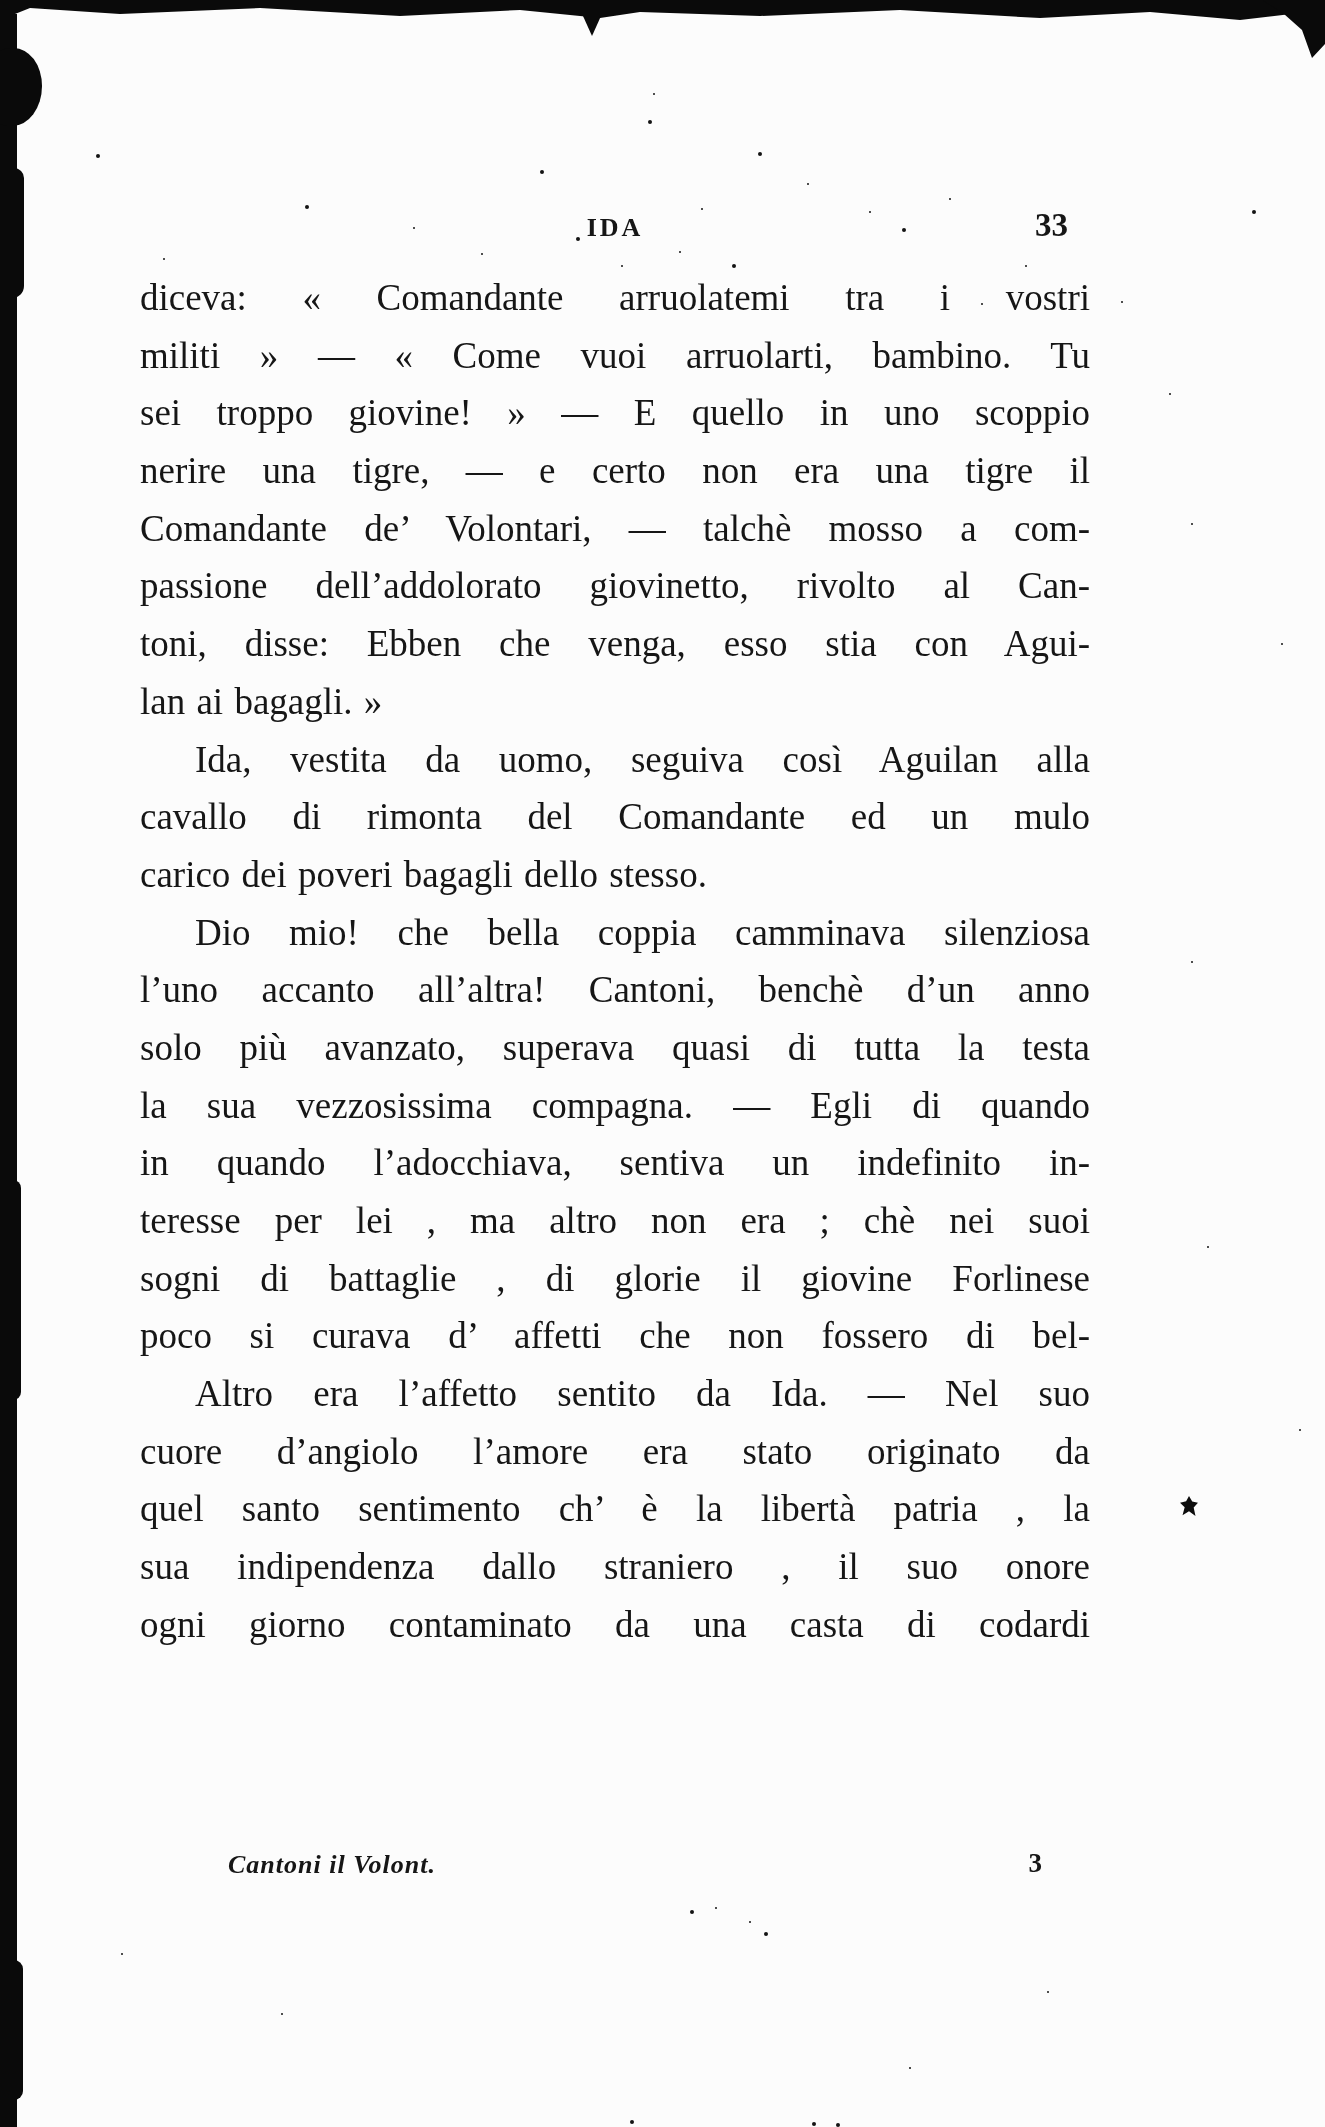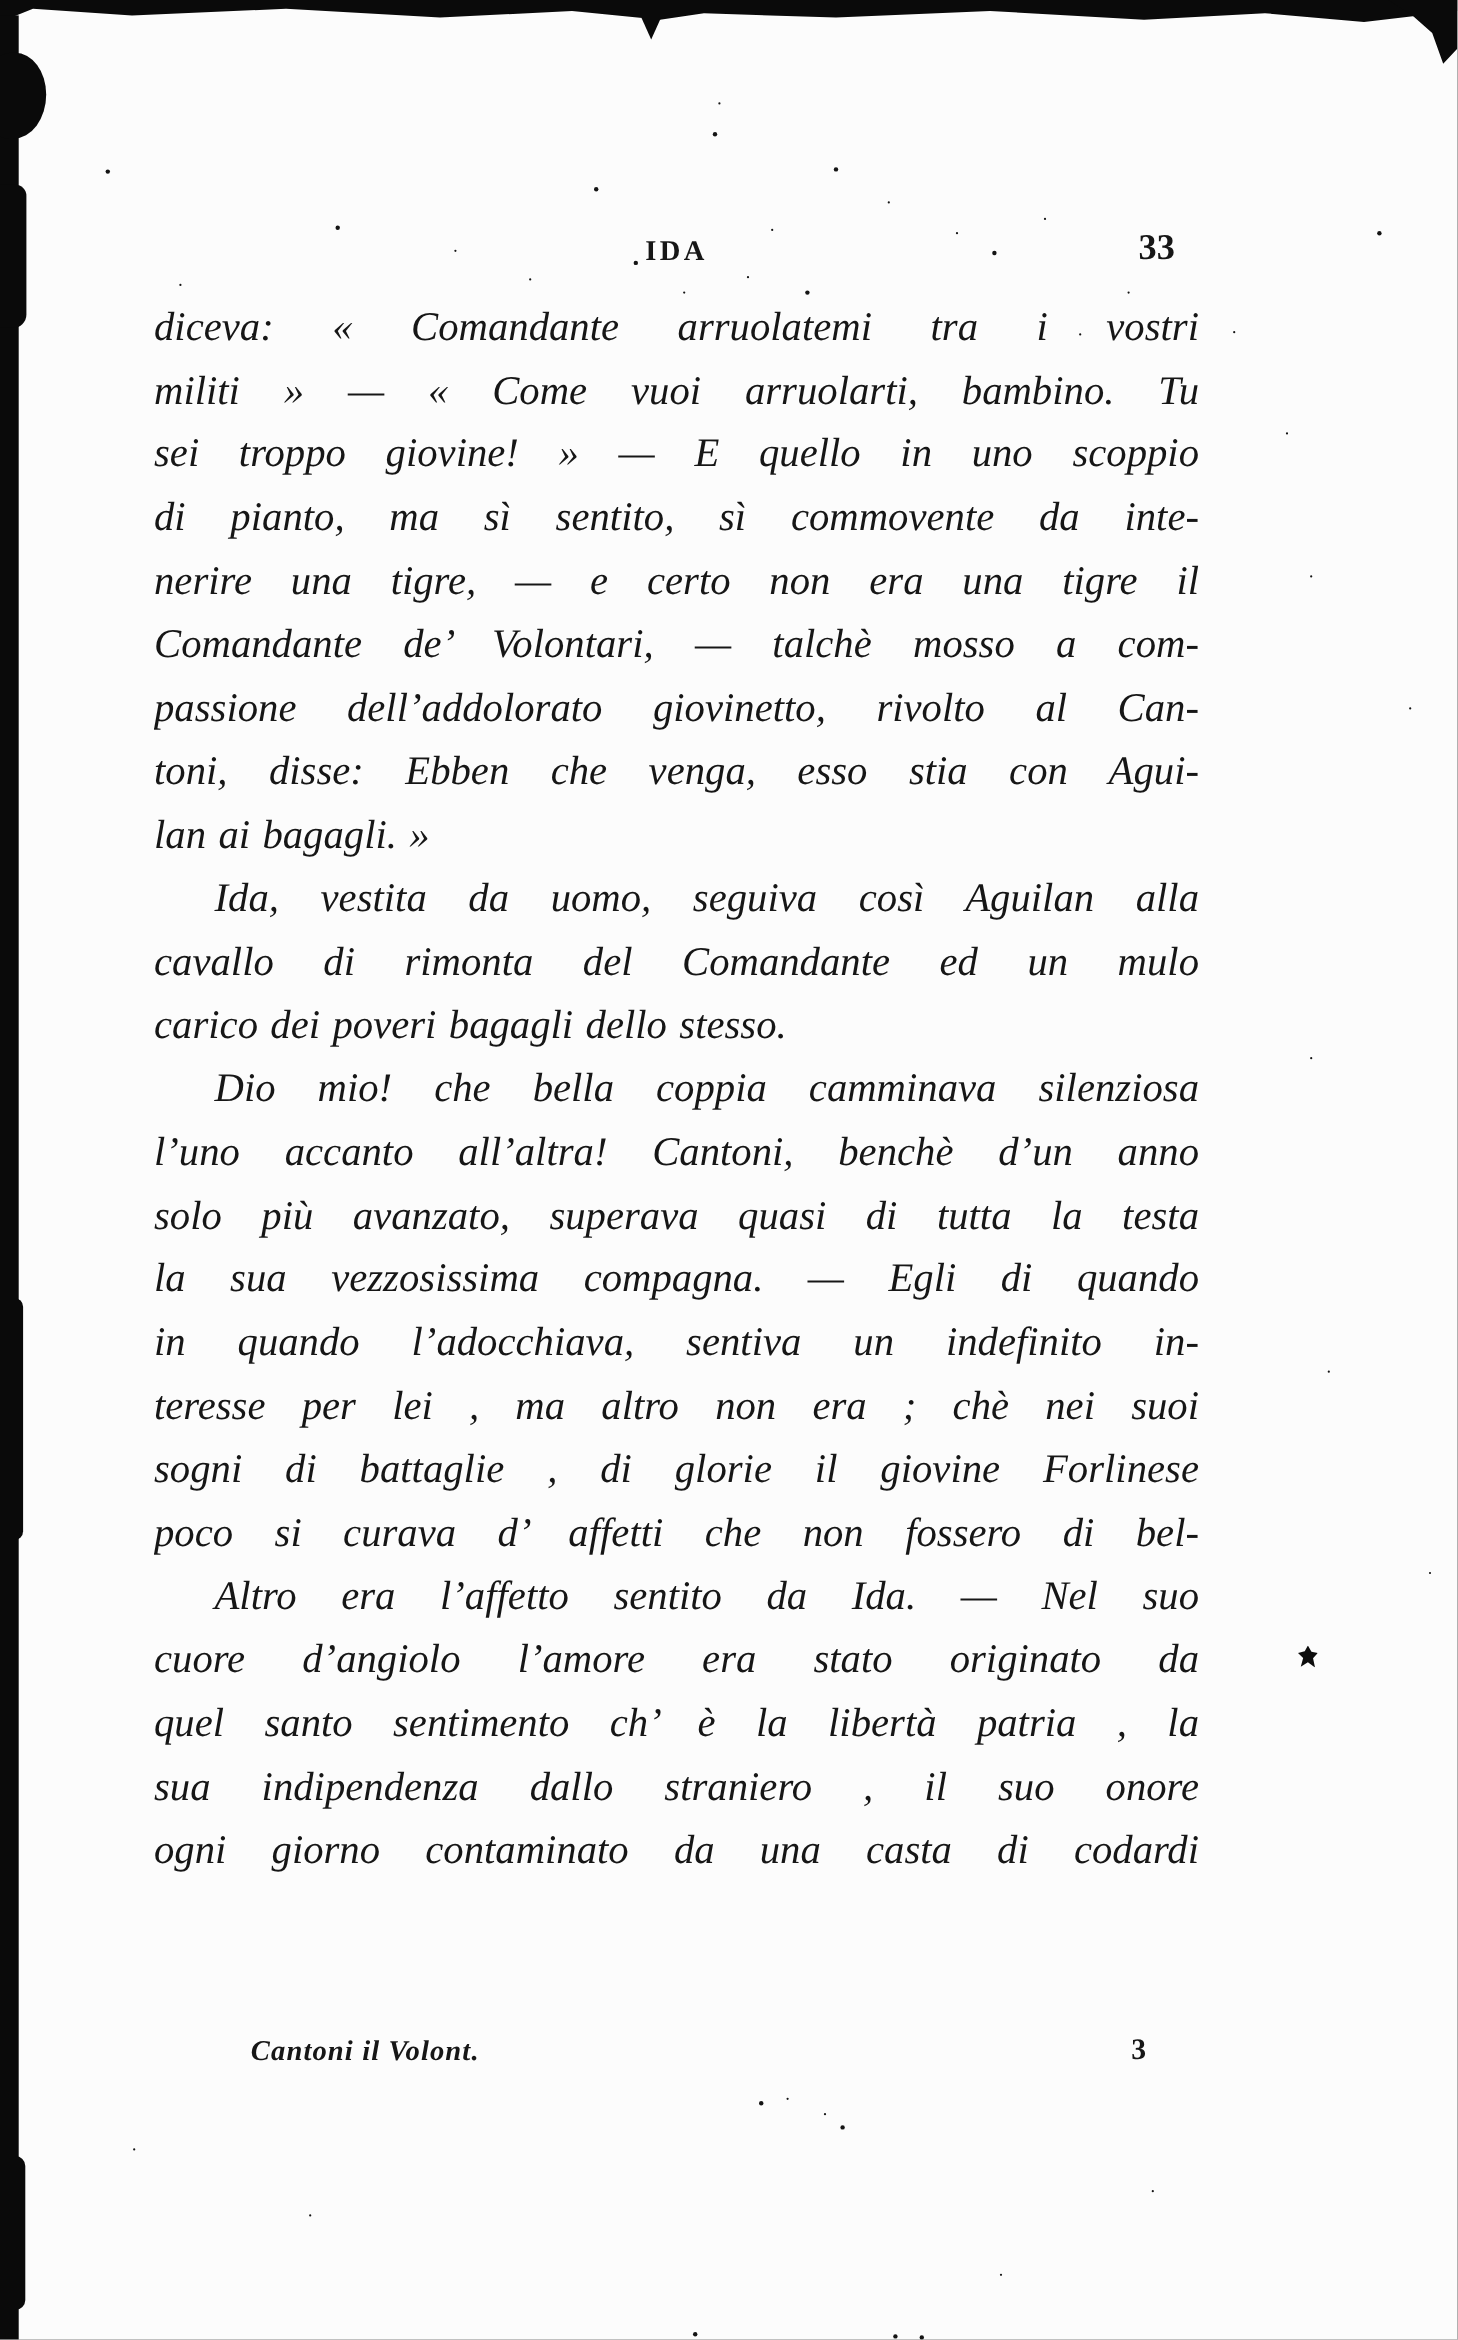--- a/index.html
+++ b/index.html
@@ -20,21 +20,21 @@
   .left-patch2 { position:absolute; left:0; top:1180px; width:21px; height:220px; background:#0a0a0a; border-radius:0 8px 8px 0; }
   .left-patch3 { position:absolute; left:0; top:1960px; width:23px; height:140px; background:#0a0a0a; border-radius:0 9px 9px 0; }
   
   .header { position:absolute; left:140px; top:207px; width:950px; height:44px; }
   .running-title {
     position:absolute; left:50%; transform:translateX(-50%);
     font-size:26px; font-weight:700; letter-spacing:3px; top:6px;
   }
   .page-number { position:absolute; right:22px; top:0; font-size:33px; font-weight:600; }
   
-  .textblock { position:absolute; left:140px; top:269px; width:950px;font-style:italic; }
+  .textblock { position:absolute; left:140px; top:269px; width:950px; }
   .tline {
     font-size:37px; line-height:57.7px; height:57.7px;
     white-space:normal; text-align:justify; word-spacing:2px;
     overflow:hidden;
   }
   .tline::after { content:""; display:inline-block; width:100%; height:0; }
   .tline.noj { text-align:left; }
   .tline.noj::after { content:none; }
   .tline.ind { text-indent:55px; }
   
@@ -84,21 +84,20 @@
 
   <div class="header">
     <span class="running-title">IDA</span>
     <span class="page-number">33</span>
   </div>
 
   <div class="textblock">
     <div class="tline">diceva: « Comandante arruolatemi tra i vostri</div>
     <div class="tline">militi » — « Come vuoi arruolarti, bambino. Tu</div>
     <div class="tline">sei troppo giovine! » — E quello in uno scoppio</div>
-    <div class="tline">di pianto, ma sì sentito, sì commovente da inte-</div>
     <div class="tline">nerire una tigre, — e certo non era una tigre il</div>
     <div class="tline">Comandante de’ Volontari, — talchè mosso a com-</div>
     <div class="tline">passione dell’addolorato giovinetto, rivolto al Can-</div>
     <div class="tline">toni, disse: Ebben che venga, esso stia con Agui-</div>
     <div class="tline noj">lan ai bagagli. »</div>
     <div class="tline ind">Ida, vestita da uomo, seguiva così Aguilan alla</div>
     <div class="tline">cavallo di rimonta del Comandante ed un mulo</div>
     <div class="tline noj">carico dei poveri bagagli dello stesso.</div>
     <div class="tline ind">Dio mio! che bella coppia camminava silenziosa</div>
     <div class="tline">l’uno accanto all’altra! Cantoni, benchè d’un anno</div>

